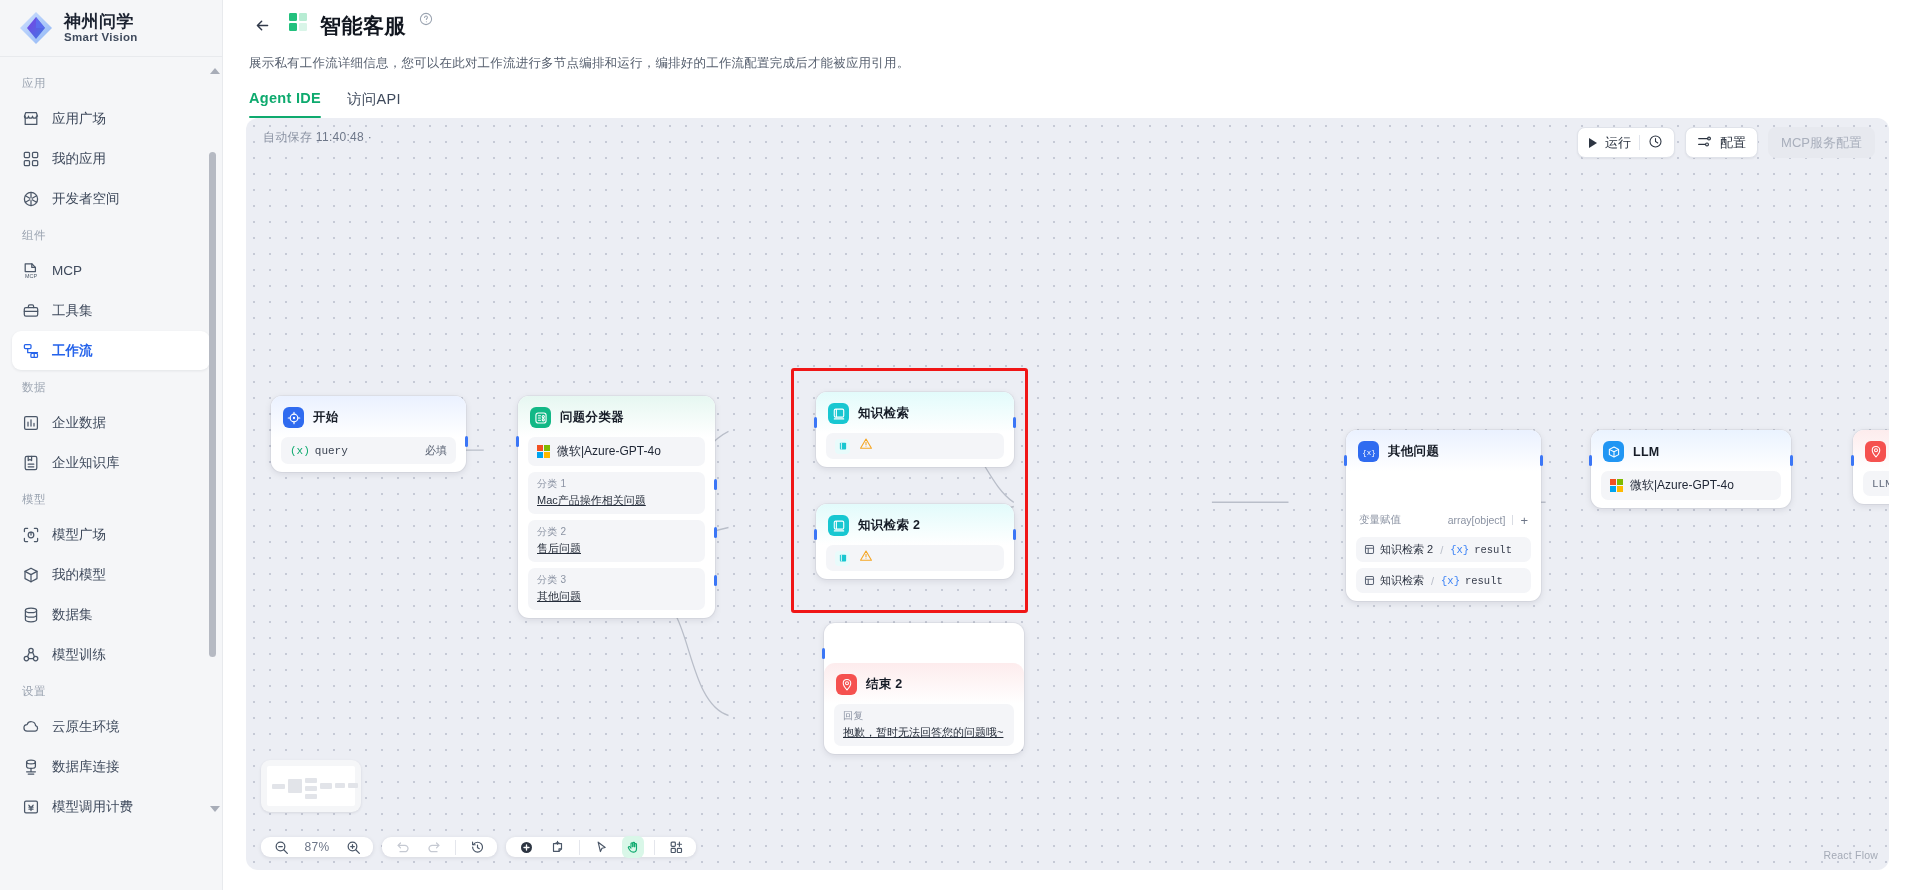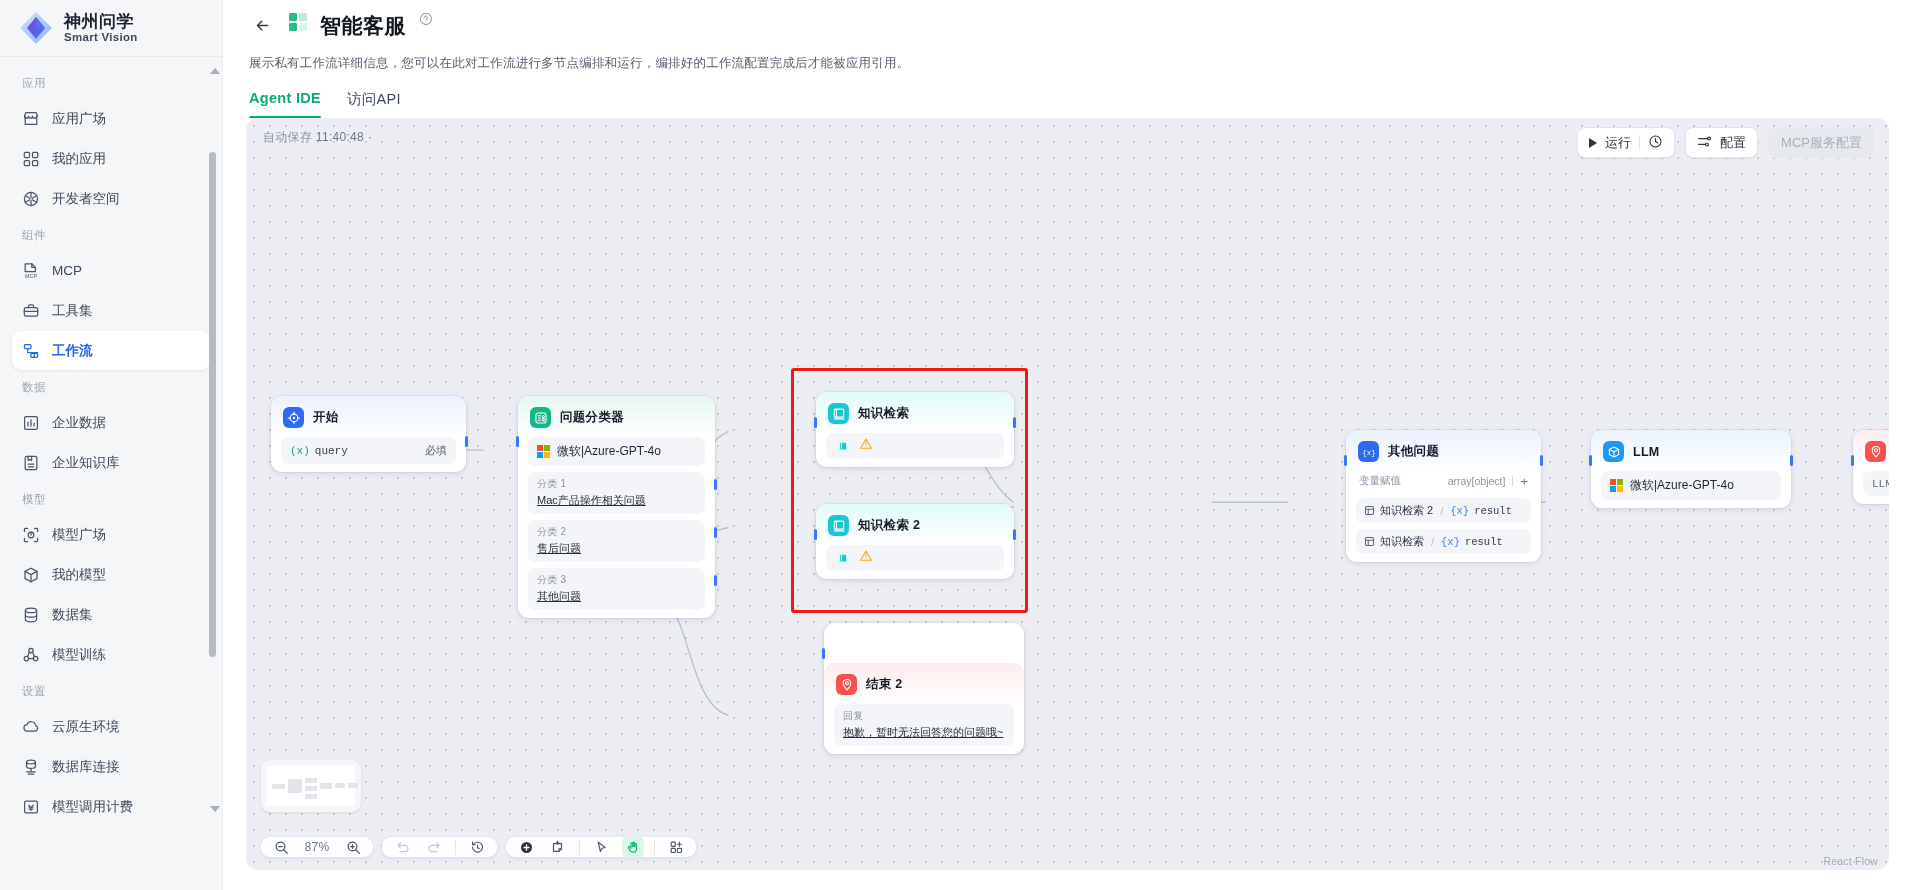--- a/index.html
+++ b/index.html
@@ -150,21 +150,21 @@
   .var-tag { color: #0eaa6e; font-family: "Liberation Mono", monospace; font-size: 11px; margin-right: 5px; }
   .req { color: #5b6475; font-size: 11px; }
   .ms-logo { width: 13px; height: 13px; display: grid; grid-template-columns: 1fr 1fr; gap: 1.5px; margin-right: 7px; flex:0 0 13px;}
   .ms-logo i { display: block; }
   .model-name { font-size: 12px; color: #1f2635; font-weight: 400; }
 
   .cls-field { background: #f4f5f8; border-radius: 7px; padding: 5px 9px 6px 9px; }
   .cls-k { font-size: 10px; color: #8b93a3; letter-spacing:.2px; }
   .cls-v { font-size: 11px; color: #262e3b; margin-top: 2px; text-decoration: underline; }
 
-  .agg-meta { display: flex; align-items: center; padding: 3px 3px 4px 3px; font-size: 10.5px; color: #8b93a3; }
+  .agg-meta { display: flex; align-items: center; padding: 3px 3px 4px 3px; font-size: 10.5px; color: #8b93a3; margin-top: 39px; }
   .agg-meta .spacer { flex: 1; }
   .agg-type { color: #8b93a3; font-size: 10.5px; }
   .agg-sep { width:1px;height:10px;background:#d9dce3;margin:0 7px; }
   .agg-plus { color: #6d7688; font-size: 13px; line-height: 1; }
   .agg-row {
     background: #f4f5f8; border-radius: 7px; padding: 5px 8px;
     display: flex; align-items: center; gap: 5px; font-size: 11px; color: #2b3240;
   }
   .agg-row .db-ico { width: 11px;height:11px; color:#5b6475; flex:0 0 11px;}
   .slash { color: #b9bec9; margin: 0 2px; }
@@ -206,21 +206,21 @@
     box-shadow: 0 1px 4px rgba(16,24,40,.10);
     display: flex; align-items: center; padding: 0 9px; gap: 10px; margin-top: 7px;
   }
   .bbtn { width: 22px;height:22px; display:flex;align-items:center;justify-content:center; color:#4b5768; cursor:pointer; border-radius:6px;}
   .bbtn.dim { color: #c5c9d2; cursor: default; }
   .bbtn.on { background:#d9f7e8; color:#0eaa6e; }
   .bbtn svg { width:15px;height:15px; display:block;}
   .zoomval { font-size: 12px; color: #6d7688; min-width: 30px; text-align:center; letter-spacing:.3px;}
   .bsep { width:1px;height:15px;background:#e4e6ec; }
   .watermark {
-    position: absolute; right: 11px; bottom: 3px;
+    position: absolute; right: 11px; bottom: 9px;
     font-size: 10.5px; color: #a4aab6; letter-spacing: .2px;
   }
 </style>
 </head>
 <body>
 
 <div class="app">
 
   <aside class="sidebar">
     <div class="brand">

